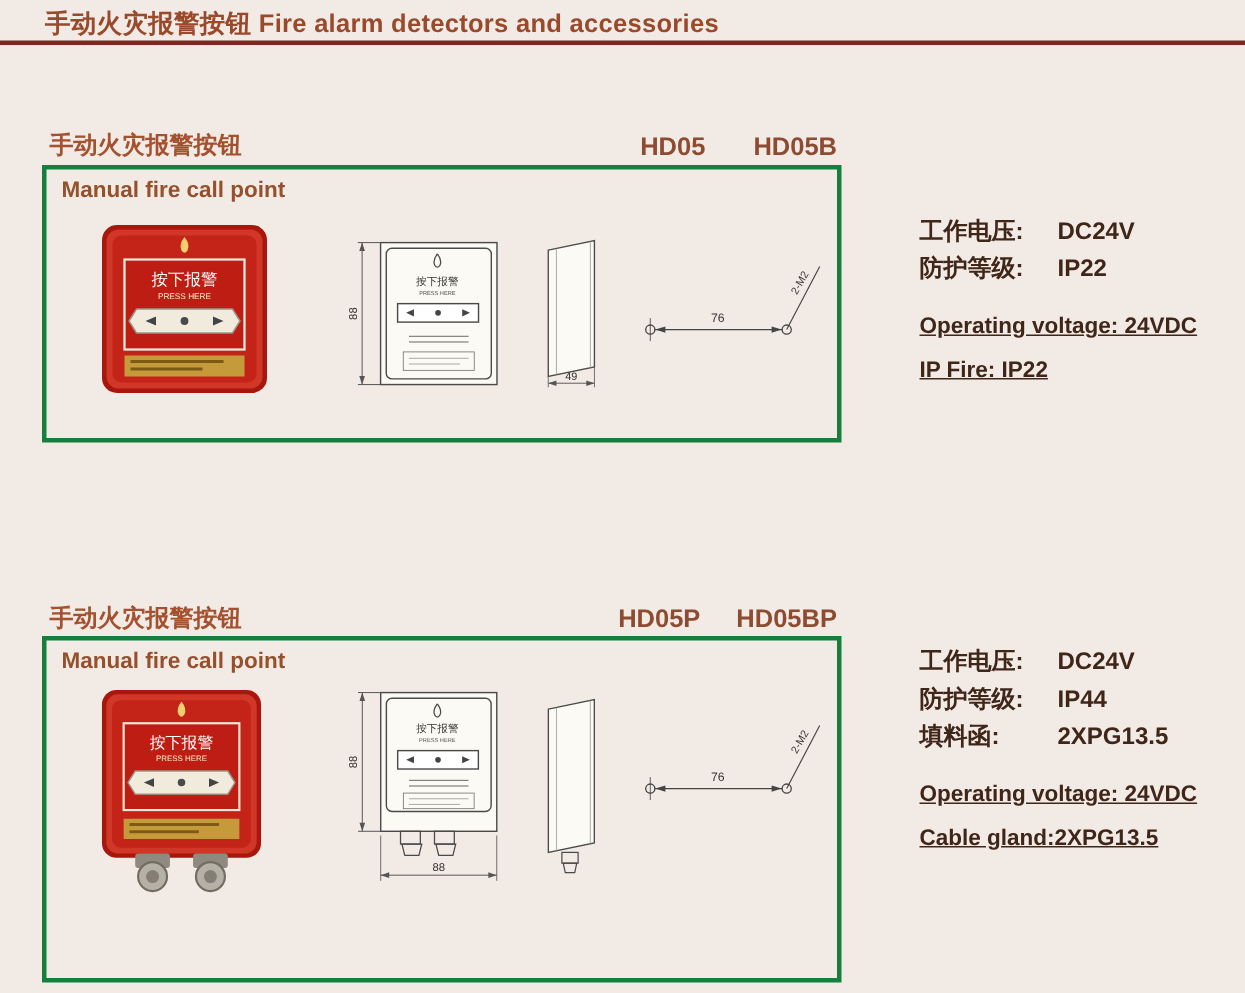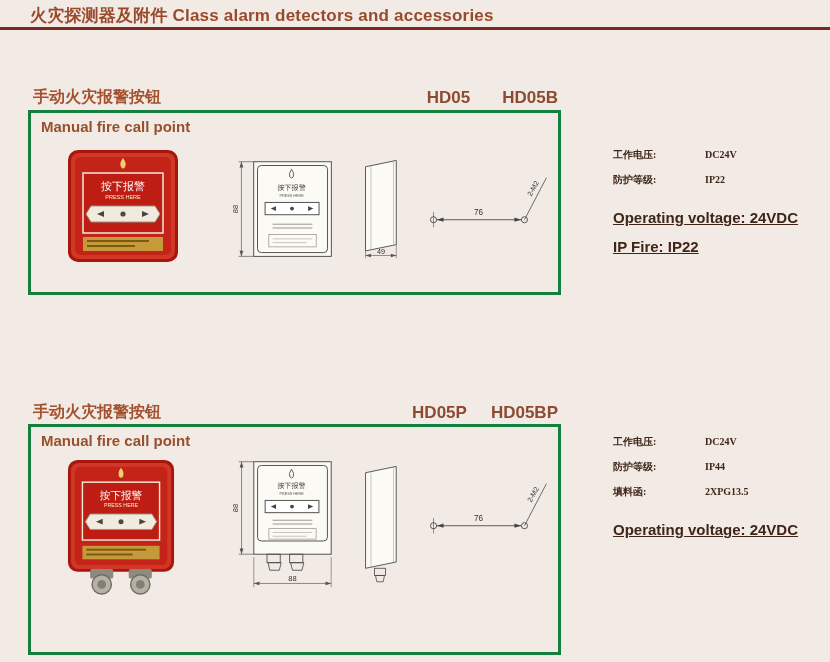--- a/index.html
+++ b/index.html
@@ -11,31 +11,31 @@
   .header-rule { position:absolute; left:0; top:27px; width:830px; height:3px; background:#7a2820; }
 
   .section-title { position:absolute; left:33px; font-size:16px; font-weight:bold; color:#a3512e;font-family:Liberation Mono, monospace; }
   .models { position:absolute; right:272px; display:flex; gap:32px; font-size:17px; font-weight:bold; color:#8d4b31;align-items:flex-end; }
 
   .box { position:absolute; left:28px; width:533px; border:3px solid #15803d; background:#f2eae4; }
   .box-label { position:absolute; left:10px; top:5px; font-size:15px; font-weight:bold; color:#96512c; }
   .fig { position:absolute; }
 
   .specs { position:absolute; left:613px; width:216px; color:#3f2619; }
-  .spec-row { display:flex; font-size:10px; font-weight:bold; line-height:25px;font-family:Liberation Serif, serif; }
+  .spec-row { display:flex; font-size:16px; font-weight:bold; line-height:25px; }
   .spec-label { width:92px; flex:0 0 92px; }
   .specs-en { margin-top:11px;text-decoration:underline; }
   .specs-en .en-line { font-size:15px; font-weight:bold; line-height:29px; }
 </style>
 </head>
 <body>
 
 <div class="page">
 
-  <div class="page-title">火灾探测器及附件 Class alarm detectors and accessories</div>
+  <div class="page-title">手动火灾报警按钮 Fire alarm detectors and accessories</div>
   <div class="header-rule"></div>
 
   <div class="section-title" style="top:87px">手动火灾报警按钮</div>
   <div class="models" style="top:88px">
     <span>HD05</span>
     <span>HD05B</span>
   </div>
 
   <div class="box" style="top:110px;height:185px">
     <div class="box-label">Manual fire call point</div>
@@ -214,16 +214,17 @@
     <div class="spec-row">
       <span class="spec-label">防护等级:</span>
       <span class="spec-value">IP44</span>
     </div>
     <div class="spec-row">
       <span class="spec-label">填料函:</span>
       <span class="spec-value">2XPG13.5</span>
     </div>
     <div class="specs-en">
       <div class="en-line">Operating voltage: 24VDC</div>
+      <div class="en-line">Cable gland:2XPG13.5</div>
     </div>
   </div>
 
 </div>
 
 </body></html>

